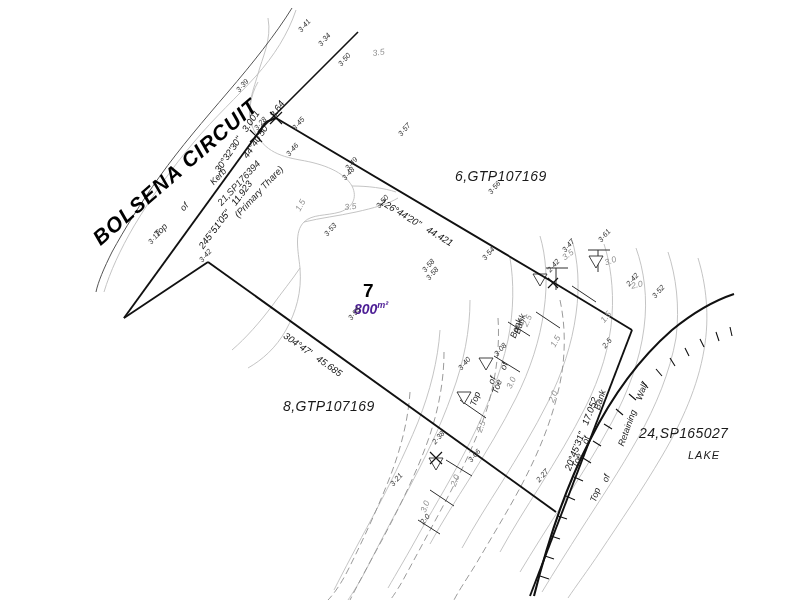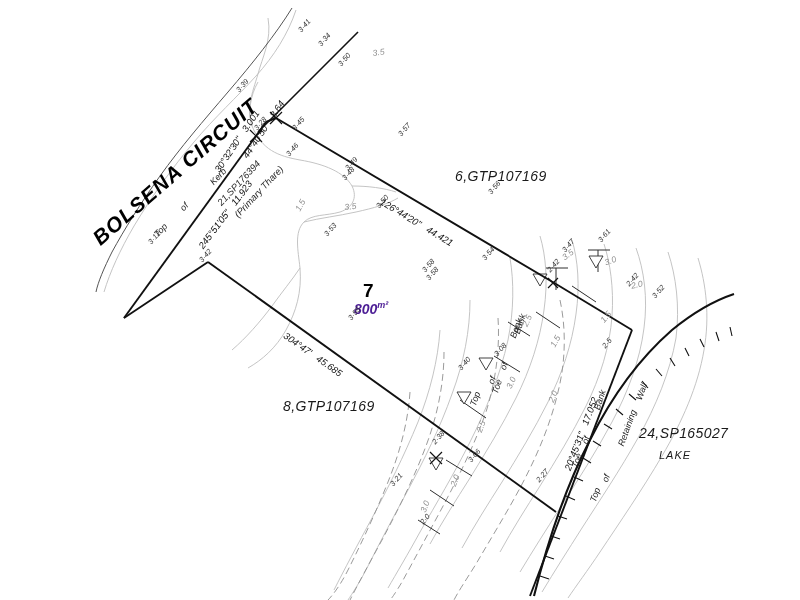--- a/index.html
+++ b/index.html
@@ -252,21 +252,21 @@
   </div>
 
   <div class="lbl lot-no" style="left:363px;top:280px;">7</div>
   <div class="lbl lot-area" style="left:354px;top:300px;">
     <span>800</span><sup>m²</sup>
   </div>
 
   <div class="lbl parcel-id" style="left:455px;top:168px;">6,GTP107169</div>
   <div class="lbl parcel-id" style="left:283px;top:398px;">8,GTP107169</div>
   <div class="lbl parcel-id" style="left:639px;top:425px;">24,SP165027</div>
-  <div class="lbl lake-lbl" style="left:659px;top:449px;">LAKE</div>
+  <div class="lbl lake-lbl" style="left:688px;top:449px;">LAKE</div>
 
   <div class="lbl annot" style="left:512px;top:332px;transform:rotate(-72deg);">Bank</div>
   <div class="lbl annot" style="left:498px;top:368px;transform:rotate(-72deg);">of</div>
   <div class="lbl annot" style="left:490px;top:392px;transform:rotate(-72deg);">Toe</div>
 
   <div class="lbl annot" style="left:592px;top:408px;transform:rotate(-72deg);">Bank</div>
   <div class="lbl annot" style="left:580px;top:442px;transform:rotate(-72deg);">of</div>
   <div class="lbl annot" style="left:570px;top:466px;transform:rotate(-72deg);">Toe</div>
 
   <div class="lbl annot" style="left:634px;top:398px;transform:rotate(-70deg);">Wall</div>

